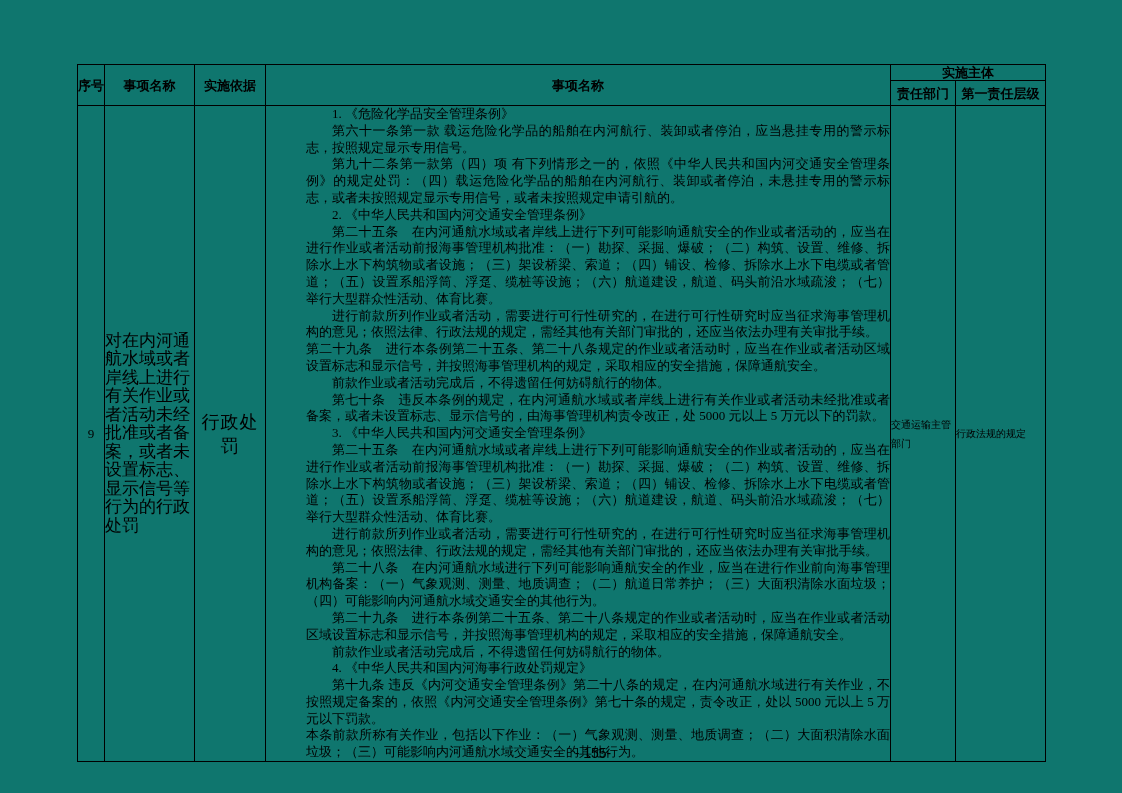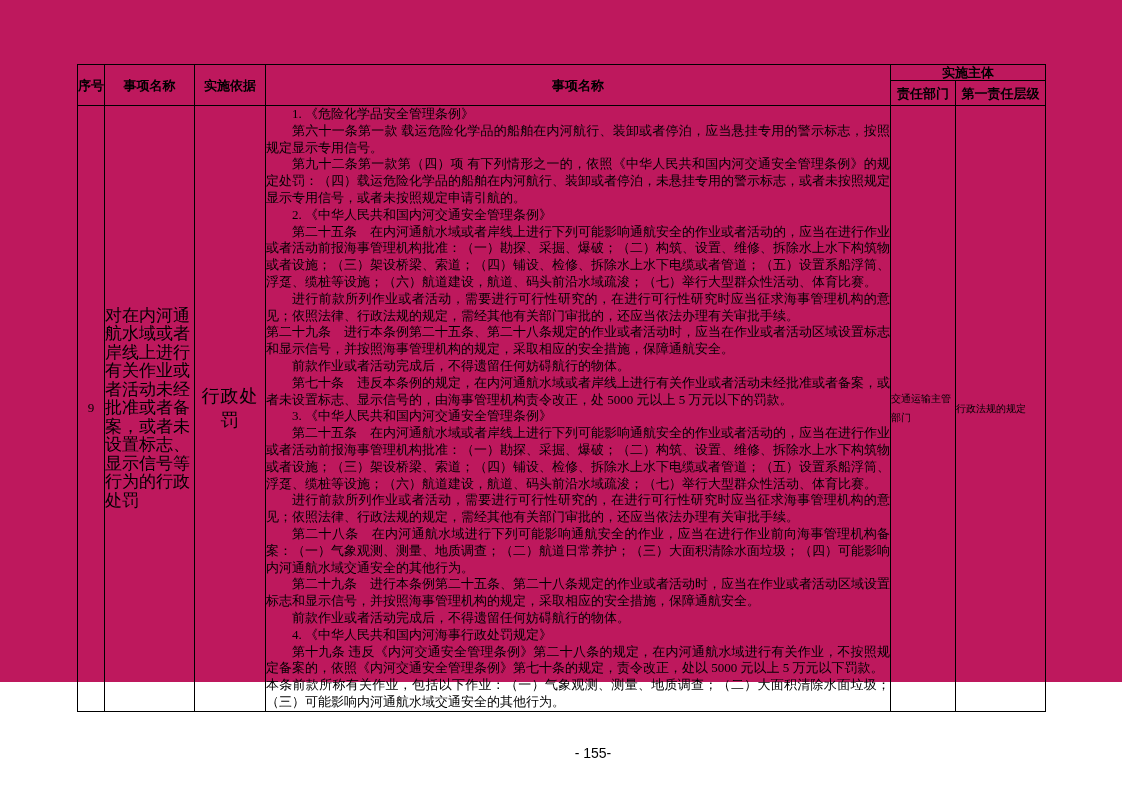--- a/index.html
+++ b/index.html
@@ -3,21 +3,21 @@
 <meta charset="utf-8">
 <style>
   html, body {
     margin: 0; padding: 0;
     width: 1122px; height: 793px;
     background: #ffffff;
     overflow: hidden;
     font-family: "Liberation Serif", "DejaVu Serif", serif;
     color: #000000;
   }
-  .page { position: relative; width: 1122px; height: 682px; background: #be185d; }
+  .page { position: relative; width: 1122px; height: 793px; background: #0f766e; }
 
   table.authority {
     position: absolute;
     left: 77px; top: 64px;
     width: 968px;
     border-collapse: collapse;
     table-layout: fixed;
   }
   table.authority th, table.authority td {
     border: 1px solid #000;
@@ -54,21 +54,21 @@
   td.cell-type {
     text-align: center; vertical-align: middle;
     font-size: 18px; letter-spacing: 1px;
   }
   td.cell-basis {
     vertical-align: top;
     font-size: 13px; line-height: 16.8px;
     padding: 3px 3px 0 5px;
     text-align: justify;
   }
-  td.cell-basis .para { text-indent: 0; }
+  td.cell-basis .para { text-indent: 0; margin-left: 40px; }
   td.cell-basis .para.indent { text-indent: 2em; }
   td.cell-dept, td.cell-level {
     text-align: left; vertical-align: middle;
     font-size: 10px; line-height: 19px;
     padding: 0 2px 0 8px;
   }
   .footer {
     position: absolute;
     left: 0; top: 745px; width: 1122px;
     text-align: center;

